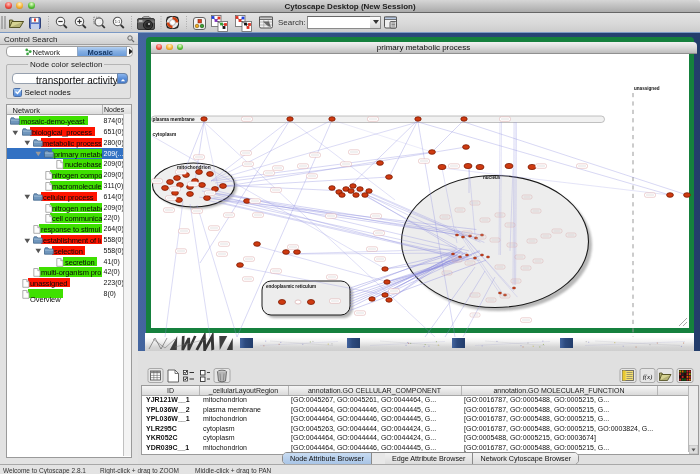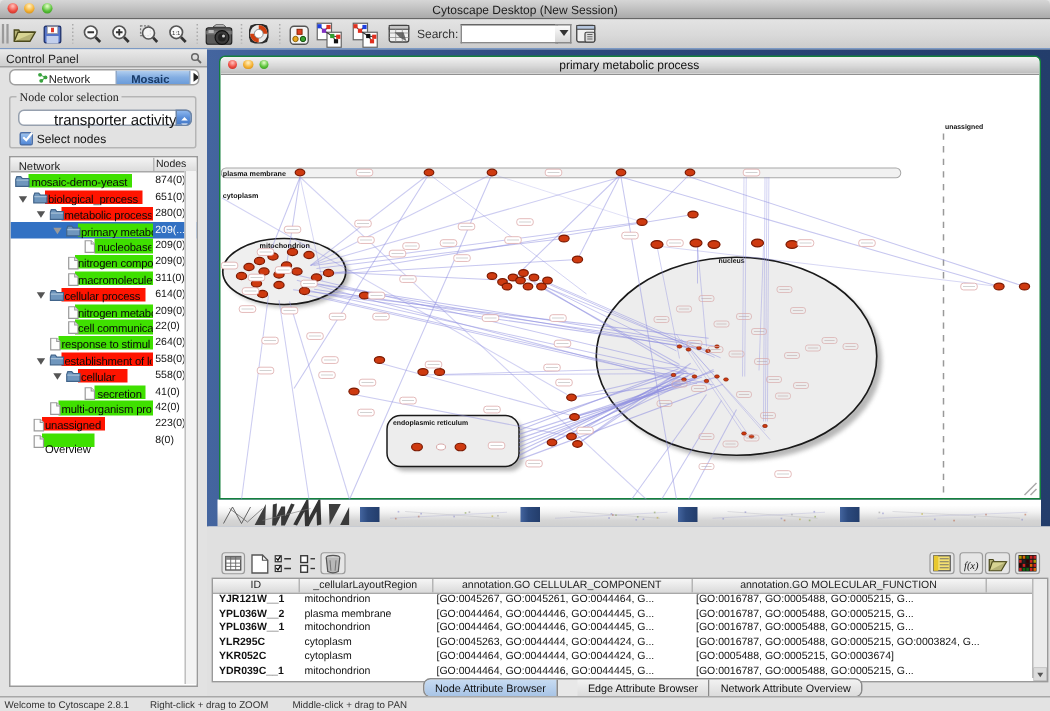--- a/index.html
+++ b/index.html
@@ -4,21 +4,21 @@
 <style>
   html,body{margin:0;padding:0;}
   body{width:700px;height:474px;overflow:hidden;position:relative;
        font-family:"Liberation Sans", sans-serif; background:#e4e4e4;}
   .abs{position:absolute;}
   #titlebar{left:0;top:0;width:700px;height:12px;
     background:linear-gradient(#d6d6d6,#bcbcbc 60%,#aaaaaa);
     border-bottom:1px solid #666;border-radius:3px 3px 0 0;}
   #titlebar .tl{position:absolute;top:2px;width:7px;height:7px;border-radius:50%;}
   #title-text{position:absolute;top:1.5px;left:0;width:700px;text-align:center;
-    font-size:8px;color:#1c1c1c;}
+    font-size:8px;color:#1c1c1c;font-weight:bold;}
   #toolbar{left:0;top:13px;width:700px;height:19px;
     background:linear-gradient(#e3e3e3,#d9d9d9 55%,#cccccc);
     border-bottom:1px solid #7b99c4;}
   #cpanel{left:0;top:33px;width:138px;height:432px;background:#e2e2e2;border-right:1px solid #9a9a9a;}
   #cpanel-hdr{left:0;top:0;width:138px;height:11px;
     background:linear-gradient(#e9e9e9,#cfcfcf);border-bottom:1px solid #a0a0a0;
     font-size:8px;color:#222;}
   .navy{background:linear-gradient(90deg,#44659f,#2c4a7e 40%,#233d6b);}
   #dpanel{left:138px;top:351px;width:562px;height:113px;background:#e0e0e0;}
   #dpanel-hdr{left:0;top:0;width:562px;height:11px;
@@ -152,21 +152,21 @@
   <div class="t" style="left:278px;top:5px;font-size:8px;color:#333;">Search:</div>
   <div class="abs" style="left:307px;top:3px;width:63px;height:11px;background:#fff;border:1px solid #8a8a8a;border-top-color:#666;"></div>
   <div class="abs" style="left:370px;top:3px;width:10px;height:11px;background:linear-gradient(#fdfdfd,#d6d6d6);border:1px solid #8a8a8a;border-left:none;"></div>
   <svg width="8" height="8" style="position:absolute;left:371.5px;top:5px">
       <path d="M1 2 L7 2 L4 6 Z" fill="#333"></path>
     </svg>
 </div>
 
 <div class="abs" id="cpanel">
   <div class="abs" id="cpanel-hdr">
-      <span style="position:absolute;left:4px;top:1.5px">Control Panel</span>
+      <span style="position:absolute;left:4px;top:1.5px">Control Search</span>
     <svg width="8" height="8" style="position:absolute;right:3px;top:1.5px">
         <circle cx="3" cy="3" r="2.2" fill="none" stroke="#666" stroke-width="1"></circle>
         <line x1="4.6" y1="4.6" x2="7" y2="7" stroke="#666" stroke-width="1.2"></line>
       </svg>
   </div>
   <div class="abs" style="left:6px;top:13px;width:125px;height:8.5px;background:#fff;border:1px solid #9f9f9f;border-radius:4px;overflow:hidden;">
     <div class="abs" style="left:69.5px;top:0;width:48px;height:8.5px;background:linear-gradient(#b4d0f0,#84aee2 50%,#6b9cda);border-left:1px solid #8fa8c8;border-right:1px solid #8fa8c8;"></div>
     <div class="t" style="left:25.5px;top:0.5px;font-size:7.5px;color:#222;">Network</div>
     <div class="t" style="left:80.5px;top:0.5px;font-size:7.5px;font-weight:bold;color:#173a68;">Mosaic</div>
     <svg width="6" height="7" style="position:absolute;left:120.5px;top:0.5px">
@@ -174,21 +174,21 @@
       </svg>
     <svg width="7" height="8" style="position:absolute;left:18px;top:0.5px">
       <circle cx="1.7" cy="1.9" r="1.3" fill="#39a33f"></circle>
         <circle cx="5.3" cy="3.6" r="1.3" fill="#39a33f"></circle>
         <circle cx="2.5" cy="5.9" r="1.3" fill="#39a33f"></circle>
       <line x1="1.7" y1="1.9" x2="5.3" y2="3.6" stroke="#39a33f" stroke-width="0.7"></line>
         <line x1="2.5" y1="5.9" x2="5.3" y2="3.6" stroke="#39a33f" stroke-width="0.7"></line>
     </svg>
   </div>
   <div class="abs" style="left:6px;top:31px;width:123px;height:33px;border:1px solid #b5b5b5;border-radius:2px;"></div>
-  <div class="t" style="left:11px;top:26.5px;font-size:8px;color:#222;background:#e2e2e2;padding:0 2px;font-family:Liberation Serif, serif;">Node color selection</div>
+  <div class="t" style="left:28px;top:26.5px;font-size:8px;color:#222;background:#e2e2e2;padding:0 2px;">Node color selection</div>
   <div class="abs" style="left:12px;top:40px;width:114px;height:9px;background:#fff;border:1px solid #96a0ae;border-radius:4px;">
     <div class="t" style="left:23px;top:0.5px;font-size:10px;color:#111;">transporter activity</div>
     <div class="abs" style="right:-1px;top:-1px;width:11px;height:11px;box-sizing:border-box;background:linear-gradient(#8cb6ee,#5a8ed8 50%,#4579c8);border:1px solid #6a84a8;border-radius:0 4px 4px 0;overflow:hidden;">
       <svg width="11" height="11">
           <path d="M5 2 L7.2 4.3 L2.8 4.3 Z" fill="#fff"></path>
           <path d="M5 8.6 L7.2 6.3 L2.8 6.3 Z" fill="#fff"></path>
         </svg>
     </div>
   </div>
   <div class="abs" style="left:13px;top:55px;width:7px;height:7px;background:linear-gradient(#9cc2ee,#5288d8);border:1px solid #4a6fa8;border-radius:1.5px;">
@@ -305,21 +305,21 @@
         <div class="t" style="left:36px;top:131.4px;width:58px;overflow:hidden;font-size:7.5px;letter-spacing:-0.1px;color:#0a0a0a;">establishment of lo</div>
         <div class="t" style="left:96.5px;top:131.4px;font-size:7px;color:#111;">558(0)</div>
         <div class="abs" style="left:45px;top:141.2px;width:33.0px;height:9.4px;background:#ff1400;"></div>
         <svg class="abs" style="left:28px;top:143.9px" width="7" height="6">
           <path d="M0.5 0.8 L6.1 0.8 L3.3 5.2 Z" fill="#555"></path>
         </svg>
         <svg class="abs" style="left:37px;top:142.3px" width="10" height="8">
           <path d="M0.5 2.5 L0.5 7.2 L9.3 7.2 L9.3 2 L4.8 2 L3.8 0.8 L1.2 0.8 Z" fill="#6f96bd" stroke="#41648a" stroke-width="0.8"></path>
           <path d="M0.9 3.1 L9 3.1" stroke="#a3bed6" stroke-width="0.9"></path>
         </svg>
-        <div class="t" style="left:47px;top:142.2px;width:48px;overflow:hidden;font-size:7.5px;letter-spacing:-0.1px;color:#0a0a0a;">cellular</div>
+        <div class="t" style="left:47px;top:142.2px;width:48px;overflow:hidden;font-size:7.5px;letter-spacing:-0.1px;color:#0a0a0a;">selection</div>
         <div class="t" style="left:96.5px;top:142.2px;font-size:7px;color:#111;">558(0)</div>
         <div class="abs" style="left:56px;top:152.0px;width:33.8px;height:9.4px;background:#3fe000;"></div>
         <svg class="abs" style="left:49px;top:153.1px" width="8" height="9">
           <path d="M0.8 0.5 L4.8 0.5 L7 2.7 L7 8.3 L0.8 8.3 Z" fill="#fdfdfd" stroke="#9a9a9a" stroke-width="0.8"></path>
           <path d="M4.8 0.5 L4.8 2.7 L7 2.7" fill="#e4e4e4" stroke="#9a9a9a" stroke-width="0.7"></path>
         </svg>
         <div class="t" style="left:58px;top:153.0px;width:36px;overflow:hidden;font-size:7.5px;letter-spacing:-0.1px;color:#0a0a0a;">secretion</div>
         <div class="t" style="left:96.5px;top:153.0px;font-size:7px;color:#111;">41(0)</div>
         <div class="abs" style="left:32px;top:162.8px;width:62.5px;height:9.4px;background:#3fe000;"></div>
         <svg class="abs" style="left:26px;top:163.9px" width="8" height="9">
@@ -416,21 +416,21 @@
       <rect x="602.4" y="11.9" width="1.1" height="1.1" fill="#bbac20" opacity="0.55"></rect>
       <line x1="560" y1="12.5" x2="620" y2="8.5" stroke="#99c" stroke-width="0.4" opacity="0.45"></line>
       <line x1="570" y1="8" x2="615" y2="12.5" stroke="#889" stroke-width="0.4" opacity="0.35"></line>
     </svg>
 </div>
 <div class="abs navy" style="left:240px;top:337.5px;width:13px;height:10px;"></div>
 <div class="abs navy" style="left:347px;top:337.5px;width:13px;height:10px;"></div>
 <div class="abs navy" style="left:452px;top:337.5px;width:13px;height:10px;"></div>
 <div class="abs navy" style="left:560px;top:337.5px;width:13px;height:10px;"></div>
 
-<div class="abs" style="left:145.5px;top:36.5px;width:548px;height:296.5px;border:1px solid #15803d;border-radius:4px 4px 0 0;box-sizing:border-box;background:#fff;">
+<div class="abs" style="left:145.5px;top:36.5px;width:548px;height:296.5px;border:5px solid #15803d;border-radius:4px 4px 0 0;box-sizing:border-box;background:#fff;">
   <div class="abs" style="left:0;top:0;width:546px;height:11.5px;background:linear-gradient(#f2f2f2,#d8d8d8 55%,#bdbdbd);border-bottom:1px solid #909090;border-radius:4px 4px 0 0;">
     <div style="position:absolute;left:5px;top:2px;width:6.5px;height:6.5px;border-radius:50%;background:radial-gradient(circle at 50% 30%,#ffb3ad 8%,#ee4d42 55%,#b3221a);"></div>
     <div style="position:absolute;left:15.5px;top:2px;width:6.5px;height:6.5px;border-radius:50%;background:radial-gradient(circle at 50% 30%,#ffe9b0 8%,#f5b233 55%,#c07d12);"></div>
     <div style="position:absolute;left:26px;top:2px;width:6.5px;height:6.5px;border-radius:50%;background:radial-gradient(circle at 50% 30%,#d4f7b8 8%,#58c138 55%,#2d8a17);"></div>
     <div class="t" style="left:0;top:1.5px;width:546px;text-align:center;font-size:8px;color:#111;">primary metabolic process</div>
   </div>
   <svg width="546" height="283" viewBox="146 49 546 283" style="position:absolute;left:0;top:12.5px;">
       <defs>
         <filter id="blur1" x="-30%" y="-30%" width="160%" height="160%">
           <feGaussianBlur stdDeviation="1.3"></feGaussianBlur>
@@ -877,21 +877,21 @@
       </div>
     <div class="abs" style="right:0;top:0;width:9px;height:65.5px;background:#ececec;border-left:1px solid #b8b8b8;"></div>
     <svg width="9" height="9" style="position:absolute;right:0;bottom:0">
         <rect x="0" y="0" width="9" height="9" fill="#dcdcdc" stroke="#aaa" stroke-width="0.7"></rect>
         <path d="M2.5 3.5 L6.5 3.5 L4.5 6.5 Z" fill="#555"></path>
       </svg>
   </div>
   <div class="abs" style="left:144px;top:101px;height:11px;border:1px solid #8a8a8a;border-radius:5px;overflow:hidden;font-size:7.2px;color:#111;background:#e8e8e8;">
     <div style="float:left;height:11px;line-height:11.5px;padding:0 7px;background:linear-gradient(#c8dcf2,#a8c4e6);border-right:1px solid #8a8a8a;">Node Attribute Browser</div>
     <div style="float:left;height:11px;line-height:11.5px;padding:0 7px;background:linear-gradient(#f2f2f2,#dcdcdc);border-right:1px solid #8a8a8a;margin-left:13px;">Edge Attribute Browser</div>
-    <div style="float:left;height:11px;line-height:11.5px;padding:0 7px;background:linear-gradient(#f2f2f2,#dcdcdc);">Network Attribute Overview</div>
+    <div style="float:left;height:11px;line-height:11.5px;padding:0 7px;background:linear-gradient(#f2f2f2,#dcdcdc);">Network Cytoscape Browser</div>
   </div>
 </div>
 
 <div class="abs" id="statusbar">
   <div class="t" style="left:3px;top:1.5px;">Welcome to Cytoscape 2.8.1</div>
   <div class="t" style="left:100px;top:1.5px;">Right-click + drag to ZOOM</div>
   <div class="t" style="left:195px;top:1.5px;">Middle-click + drag to PAN</div>
 </div>
 
 </body></html>

